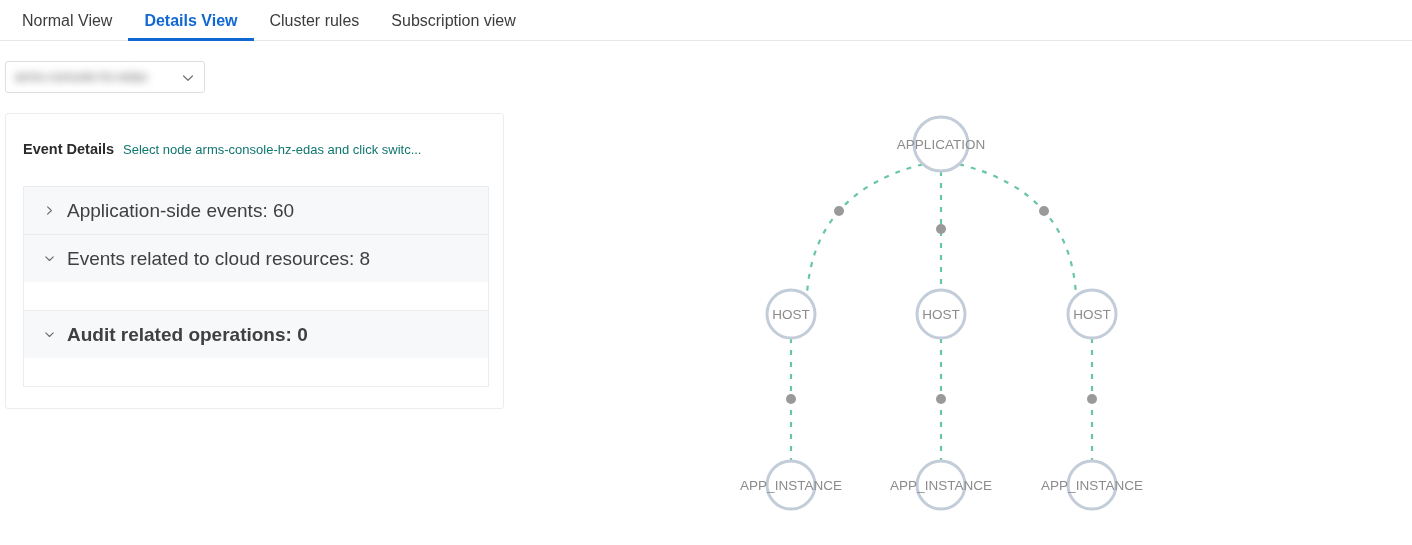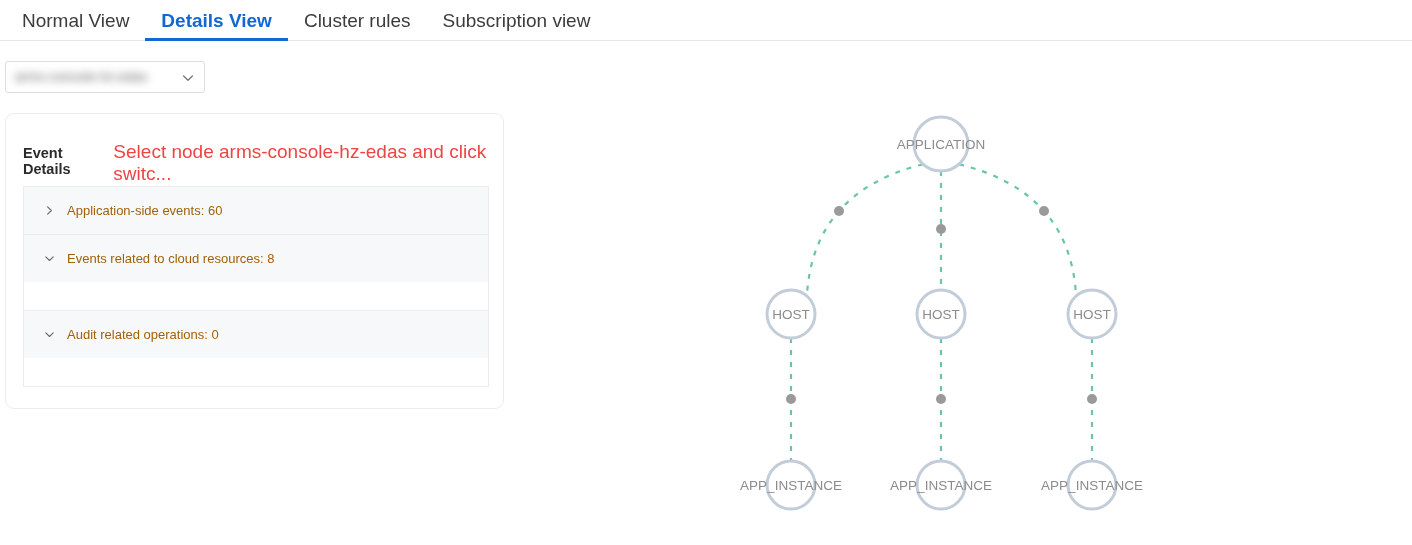--- a/index.html
+++ b/index.html
@@ -33,21 +33,21 @@
     display: flex;
     align-items: center;
     gap: 0;
   }
   .tab {
     position: relative;
     height: 41px;
     display: flex;
     align-items: center;
     padding: 0 16px;
-    font-size: 19px;
+    font-size: 16px;
     color: #3c3c3c;
     cursor: pointer;
     white-space: nowrap;
   }
   .tab:first-child { padding-left: 0; padding-right: 16px; }
   .tab.active { color: #1168d3; font-weight: bold; }
   .tab.active::after {
     content: "";
     position: absolute;
     left: 0; right: 0;
@@ -91,52 +91,52 @@
 
   
   .card {
     position: absolute;
     left: 5px;
     top: 113px;
     width: 499px;
     height: 296px;
     background: #fff;
     border: 1px solid #ececec;
-    border-radius: 9px;
+    border-radius: 3px;
     box-sizing: border-box;
   }
   .card-head {
     position: absolute;
     left: 17px;
     top: 27px;
     display: flex;
     align-items: baseline;
     gap: 9px;
   }
   .card-title {
     font-size: 14.5px;
     font-weight: bold;
     color: #2b2b2b;
   }
   .card-sub {
-    font-size: 19px;
-    color: #ef4444;
+    font-size: 13px;
+    color: #0f766e;
   }
 
   .accordion {
     position: absolute;
     left: 17px;
     top: 72px;
     width: 466px;
     border: 1px solid #ebecf0;
     box-sizing: border-box;
     background: #fff;
   }
   .acc-item { border-bottom: 1px solid #ebecf0; }
-  .acc-item:last-child { border-bottom: none; }
+  .acc-item:last-child { border-bottom: none; font-weight: bold; }
   .acc-head {
     height: 47px;
     background: #f7f8fa;
     display: flex;
     align-items: center;
     padding-left: 19px;
     cursor: pointer;
     box-sizing: border-box;
   }
   .acc-chevron {
@@ -144,22 +144,22 @@
     height: 12px;
     margin-right: 12px;
     flex: 0 0 auto;
     display: flex;
     align-items: center;
     justify-content: center;
     color: #5a5a5a;
   }
   .acc-chevron svg { display: block; }
   .acc-label {
-    font-size: 13px;
-    color: #a16207;
+    font-size: 19px;
+    color: #404040;
     text-align: center;
   }
   .acc-body {
     background: #ffffff;
     height: 28px;
   }
 
   
   .graph {
     position: absolute;

